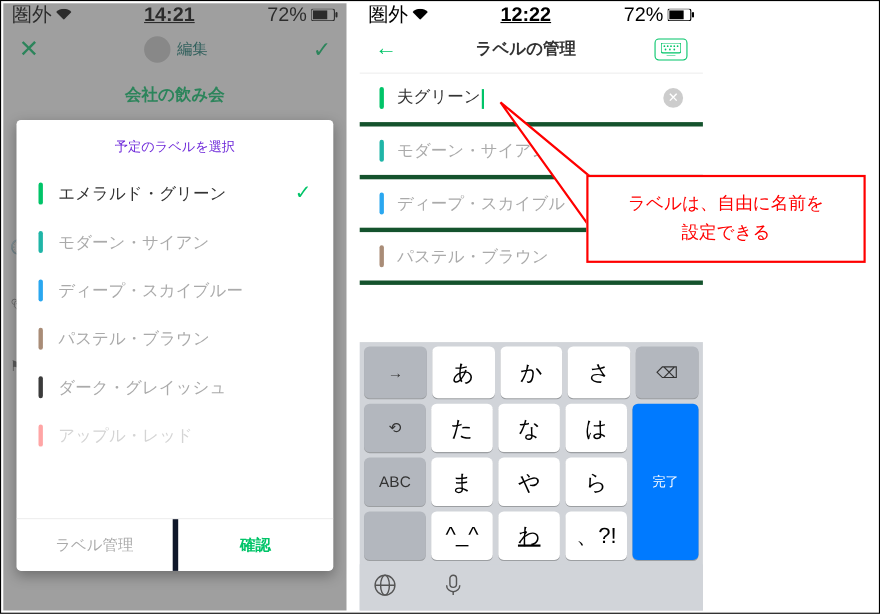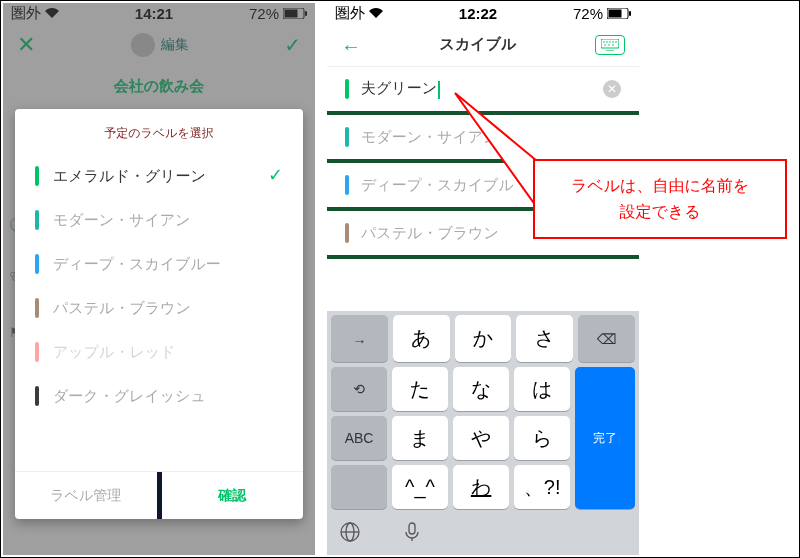--- a/index.html
+++ b/index.html
@@ -21,26 +21,26 @@
   .phone-left { left: 2px; }
   .phone-right { left: 326px; }
 
   
   .statusbar {
     height: 20px;
     display: flex;
     align-items: center;
     justify-content: space-between;
     padding: 0 8px;
-    font-size: 15px;
+    font-size: 18px;
     font-weight: 500;
     color: #000;
   }
   .statusbar .left, .statusbar .right { display: flex; align-items: center; gap: 4px; }
-  .statusbar .center { font-weight: 600; }
+  .statusbar .center { font-weight: 600; text-decoration: underline; }
   .wifi-icon { width: 14px; height: 10px; }
   .battery-icon { width: 24px; height: 11px; }
 
   
   .dim {
     position: absolute;
     inset: 0;
     background: rgba(80,80,80,0.55);
   }
   .bg-header {
@@ -72,21 +72,21 @@
     background: #fff;
     border-radius: 4px;
     box-shadow: 0 4px 12px rgba(0,0,0,0.3);
     display: flex;
     flex-direction: column;
     overflow: hidden;
   }
   .sheet-title {
     text-align: center;
     font-size: 12px;
-    color: #7f1d1d;
+    color: #6d28d9;
     padding: 16px 0 10px;
   }
   .label-list {
     flex: 1;
     overflow: hidden;
   }
   .label-row {
     display: flex;
     align-items: flex-end;
     padding: 12px 20px;
@@ -296,27 +296,27 @@
           <span class="label-text">モダーン・サイアン</span>
         </div>
         <div class="label-row">
           <span class="color-bar" style="background: rgb(42, 167, 240);"></span>
           <span class="label-text">ディープ・スカイブルー</span>
         </div>
         <div class="label-row">
           <span class="color-bar" style="background: rgb(169, 140, 119);"></span>
           <span class="label-text">パステル・ブラウン</span>
         </div>
+        <div class="label-row">
+          <span class="color-bar" style="background: rgb(59, 59, 59);"></span>
+          <span class="label-text">ダーク・グレイッシュ</span>
+        </div>
         <div class="label-row" style="opacity: 0.5;">
           <span class="color-bar" style="background: rgb(255, 77, 77);"></span>
           <span class="label-text">アップル・レッド</span>
-        </div>
-        <div class="label-row">
-          <span class="color-bar" style="background: rgb(59, 59, 59);"></span>
-          <span class="label-text">ダーク・グレイッシュ</span>
         </div>
       </div>
     <div class="sheet-footer">
       <button class="manage">ラベル管理</button>
       <button class="confirm">確認</button>
     </div>
   </div>
 </div>
 
 <div class="phone phone-right">
@@ -333,21 +333,21 @@
       <svg class="battery-icon" viewBox="0 0 24 11">
           <rect x="0" y="0" width="21" height="11" rx="2" fill="none" stroke="#000"></rect>
           <rect x="1.5" y="1.5" width="13" height="8" fill="#000"></rect>
           <rect x="22" y="3" width="2" height="5" rx="1" fill="#000"></rect>
         </svg>
     </div>
   </div>
 
   <div class="r-header">
     <span class="r-back">←</span>
-    <span class="r-title">スカイブル</span>
+    <span class="r-title">ラベルの管理</span>
     <span class="kb-toggle">
       <svg viewBox="0 0 18 12">
           <rect x="0" y="0" width="18" height="9" rx="1.5" fill="none" stroke="#00c468" stroke-width="1.2"></rect>
           <line x1="5" y1="12" x2="13" y2="12" stroke="#00c468" stroke-width="1.2"></line>
           <circle cx="3" cy="3" r="0.8" fill="#00c468"></circle>
           <circle cx="6" cy="3" r="0.8" fill="#00c468"></circle>
           <circle cx="9" cy="3" r="0.8" fill="#00c468"></circle>
           <circle cx="12" cy="3" r="0.8" fill="#00c468"></circle>
           <circle cx="15" cy="3" r="0.8" fill="#00c468"></circle>
           <circle cx="4" cy="6" r="0.8" fill="#00c468"></circle>

